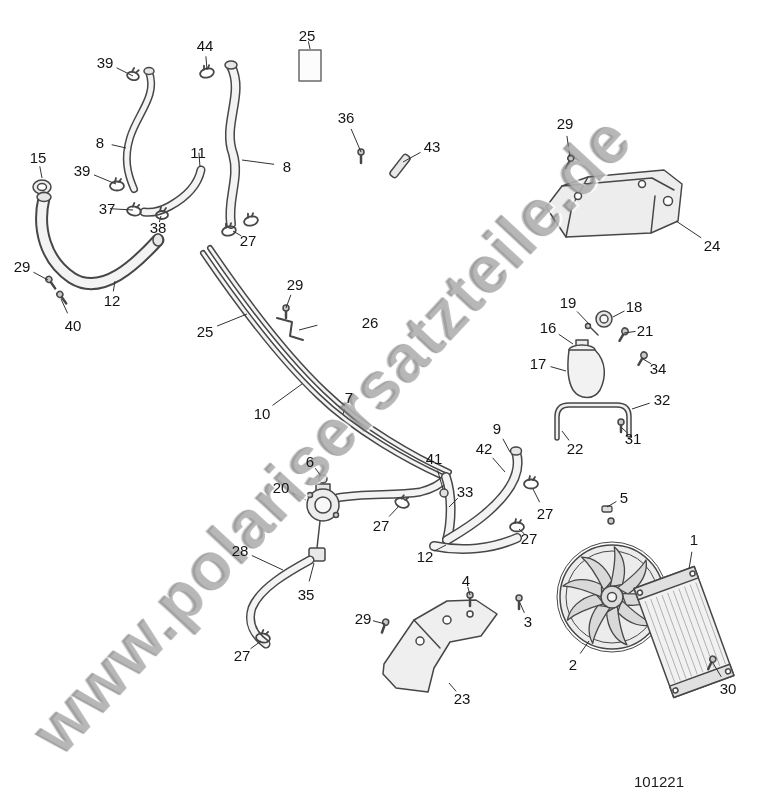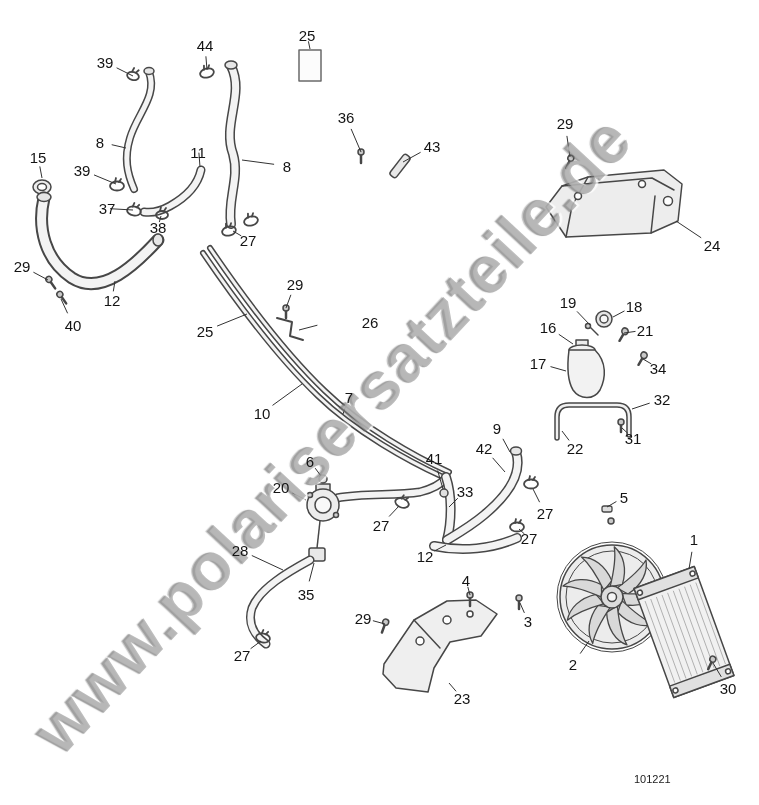--- a/index.html
+++ b/index.html
@@ -13,21 +13,21 @@
     transform:rotate(-47deg);transform-origin:0 0;
     font-size:67px;font-weight:bold;letter-spacing:1px;white-space:nowrap;
     color:rgba(125,125,125,0.50);
     text-shadow:2px 2px 1px rgba(255,255,255,0.75),-1px -1px 1px rgba(80,80,80,0.35);
     pointer-events:none;z-index:3;
   }
   .copyright{
     position:absolute;left:281px;top:219px;font-size:15px;color:#1c1c1c;z-index:2;
   }
   .diagram-number{
-    position:absolute;left:634px;top:773px;font-size:11px;color:#1c1c1c;z-index:4;
+    position:absolute;left:634px;top:773px;font-size:15px;color:#1c1c1c;z-index:4;
   }
   .callout-layer{position:absolute;left:0;top:0;width:100%;height:100%;z-index:4;pointer-events:none;}
   .callout{
     position:absolute;transform:translate(-50%,-50%);
     font-size:15px;color:#141414;line-height:1;
   }
 </style>
 </head>
 <body>
 

